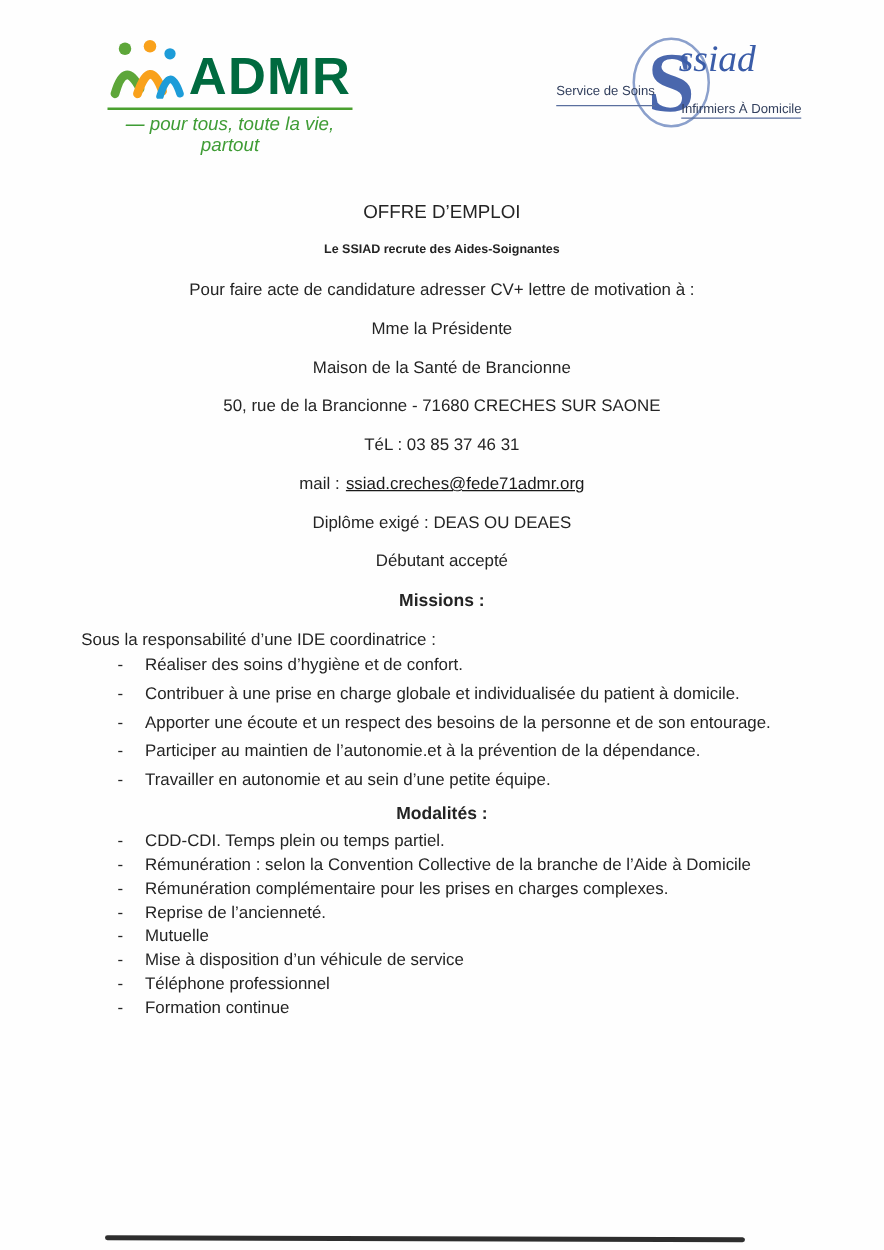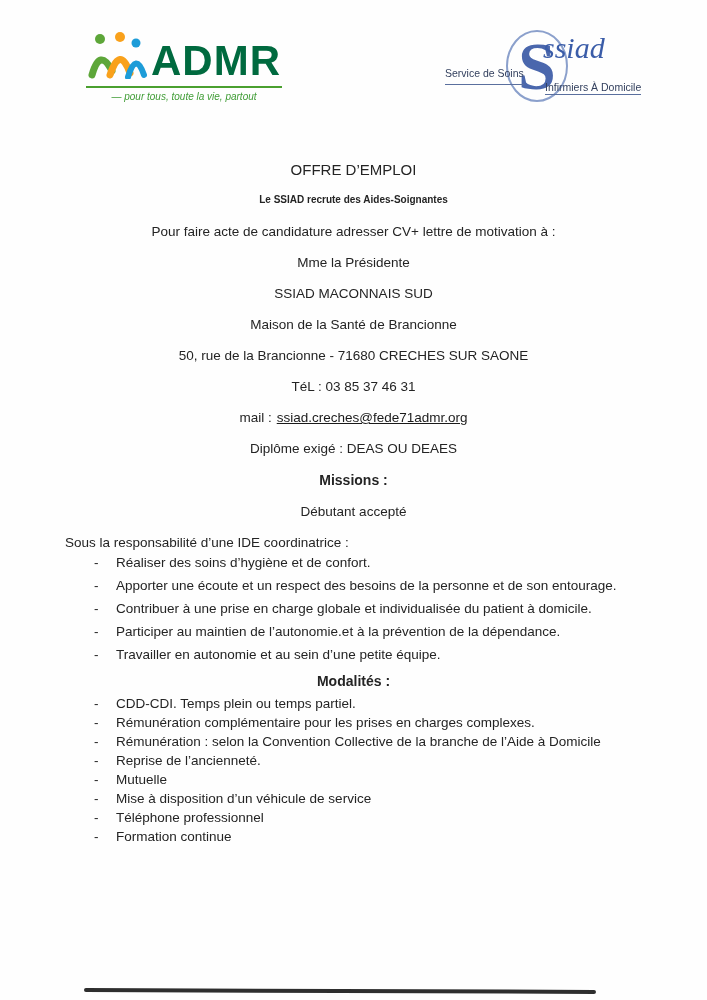--- a/index.html
+++ b/index.html
@@ -19,21 +19,21 @@
 
   .admr { position:absolute; left:86px; top:6px; width:196px; }
   .admr-row { display:flex; align-items:flex-end; gap:3px; }
   .admr-name {
     font-size:42px; font-weight:bold; color:#006a3f;
     letter-spacing:1px; line-height:0.85;
   }
   .admr-rule { height:2px; background:#4aa02f; margin-top:7px; }
   .admr-tagline {
     margin-top:3px; text-align:center;
-    font-size:10px; font-style:italic; color:#3f9c35;
+    font-size:15px; font-style:italic; color:#3f9c35;
   }
   .admr-tagline::before { content:"— "; }
 
   .ssiad { position:absolute; left:445px; top:0; width:210px; height:95px; }
   .ssiad-svg { position:absolute; left:52px; top:0; }
   .ssiad-name {
     position:absolute; left:98px; top:8px;
     font-family:"Liberation Serif", serif; font-style:italic;
     font-size:30px; color:#3a5ca8; line-height:1;
   }
@@ -107,61 +107,60 @@
 
   <div class="content">
     <p class="cline title">OFFRE D’EMPLOI</p>
     <p class="cline subtitle bold">Le SSIAD recrute des Aides-Soignantes</p>
     <p class="cline">Pour faire acte de candidature adresser CV+ lettre de motivation à :</p>
 
     <div>
 
         <p class="cline">Mme la Présidente</p>
 
-        <p class="cline">SSIAD MACONNAIS SUD</p>
 
         <p class="cline">Maison de la Santé de Brancionne</p>
 
         <p class="cline">50, rue de la Brancionne - 71680 CRECHES SUR SAONE</p>
 
         <p class="cline">TéL : 03 85 37 46 31</p>
       </div>
 
     <p class="cline">
       <span>mail :</span><a class="mail-link">ssiad.creches@fede71admr.org</a>
     </p>
 
     <p class="cline">Diplôme exigé : DEAS OU DEAES</p>
+    <p class="cline">Débutant accepté</p>
+
     <p class="cline bold heading">Missions :</p>
-
-    <p class="cline">Débutant accepté</p>
     <p class="intro">Sous la responsabilité d’une IDE coordinatrice :</p>
 
     <ul class="list missions">
 
         <li class="list-item">Réaliser des soins d’hygiène et de confort.</li>
 
+        <li class="list-item">Contribuer à une prise en charge globale et individualisée du patient à domicile.</li>
+
         <li class="list-item">Apporter une écoute et un respect des besoins de la personne et de son entourage.</li>
-
-        <li class="list-item">Contribuer à une prise en charge globale et individualisée du patient à domicile.</li>
 
         <li class="list-item">Participer au maintien de l’autonomie.et à la prévention de la dépendance.</li>
 
         <li class="list-item">Travailler en autonomie et au sein d’une petite équipe.</li>
       </ul>
 
     <p class="cline bold heading modal-heading">Modalités :</p>
 
     <ul class="list modalites">
 
         <li class="list-item">CDD-CDI. Temps plein ou temps partiel.</li>
 
+        <li class="list-item">Rémunération : selon la Convention Collective de la branche de l’Aide à Domicile</li>
+
         <li class="list-item">Rémunération complémentaire pour les prises en charges complexes.</li>
-
-        <li class="list-item">Rémunération : selon la Convention Collective de la branche de l’Aide à Domicile</li>
 
         <li class="list-item">Reprise de l’ancienneté.</li>
 
 
         <li class="list-item">Mutuelle</li>
 
         <li class="list-item">Mise à disposition d’un véhicule de service</li>
 
         <li class="list-item">Téléphone professionnel</li>
 

